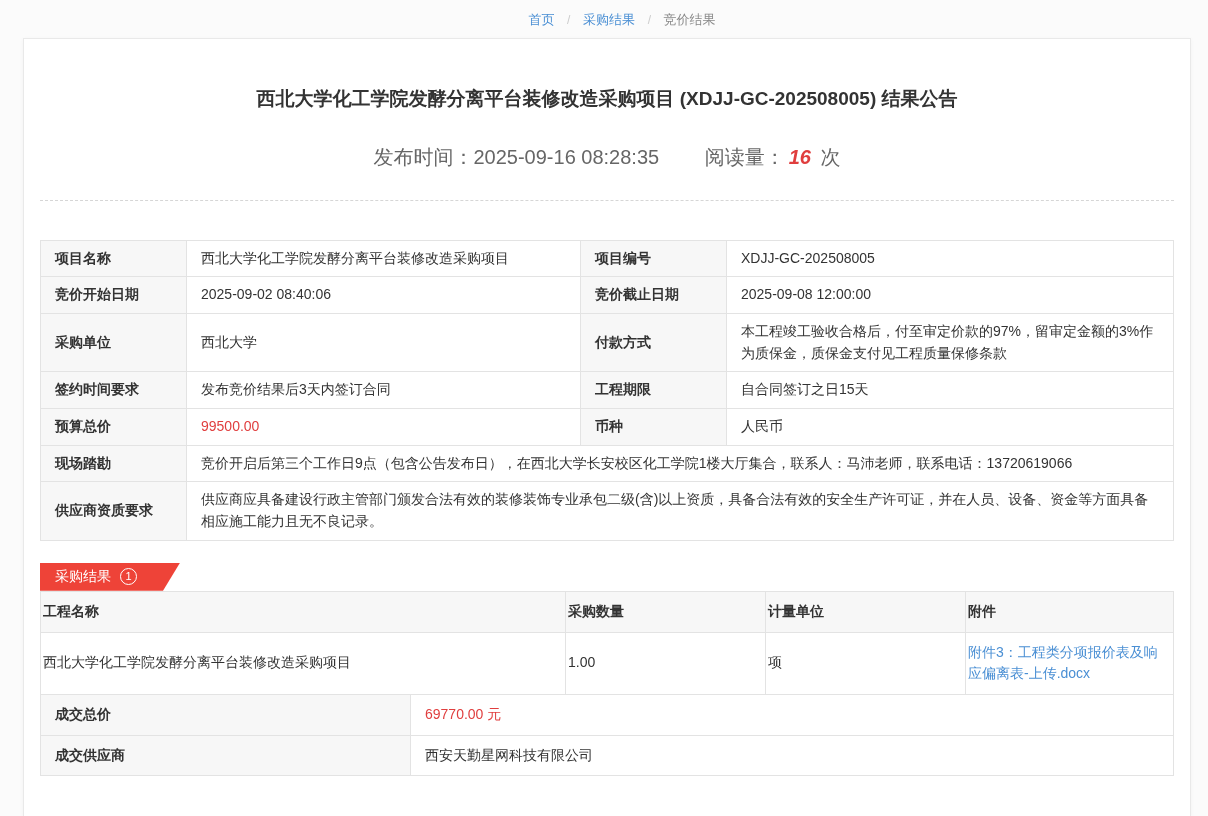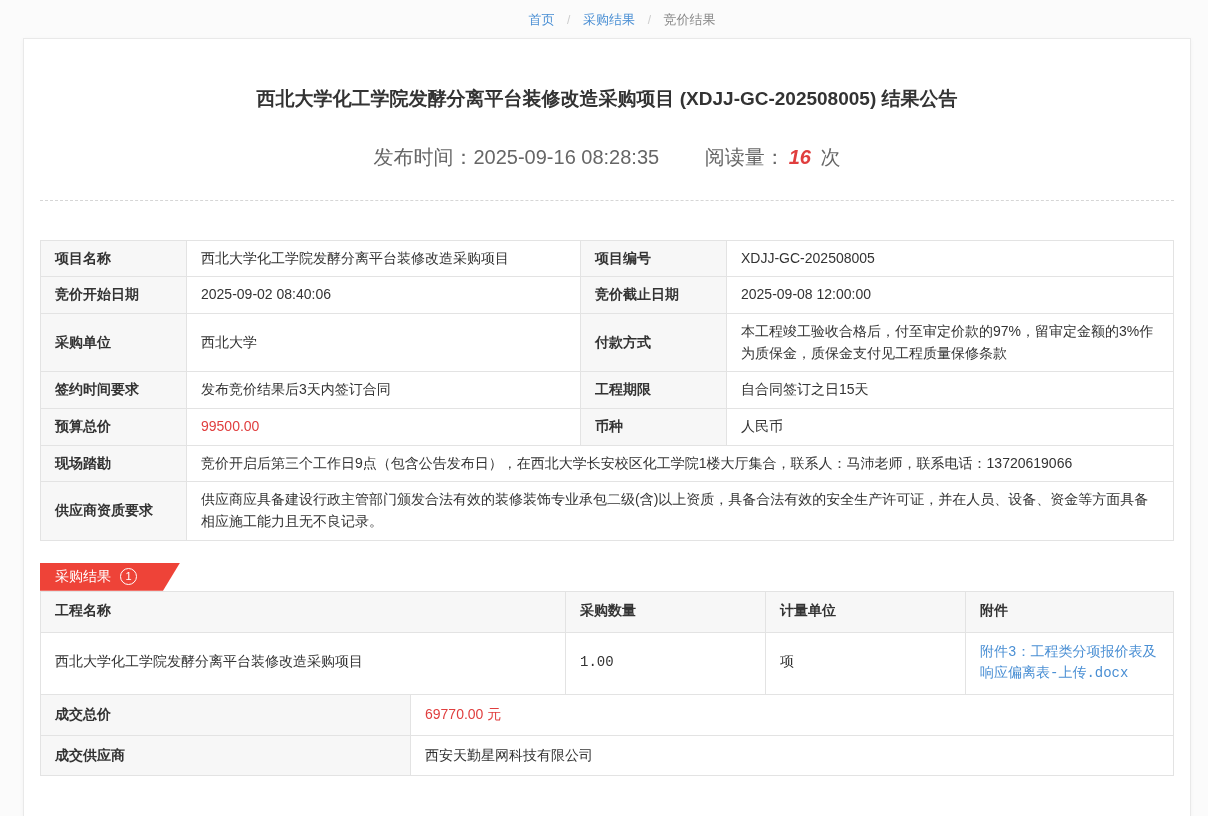--- a/index.html
+++ b/index.html
@@ -68,21 +68,21 @@
   }
   .ribbon .circ {
     width:17px; height:17px;
     border:1px solid #fff;
     border-radius:50%;
     display:flex; align-items:center; justify-content:center;
     font-size:11px; line-height:1;
     margin-left:9px;
     flex:0 0 auto;
   }
-  .result-table td, .result-table th { padding:9px 14px;font-family:Liberation Mono, monospace; }
+  .result-table td, .result-table th { padding:9px 2px; }
   .result-table a { color:#4a8fd4; text-decoration:none; cursor:pointer;margin-top:28px; }
   .summary-table { margin-top:-1px; }
   .summary-table td { padding:9px 14px; }
 </style>
 </head>
 <body>
 
 <div class="breadcrumb">
   <a>首页</a>
   <span class="sep">/</span>

